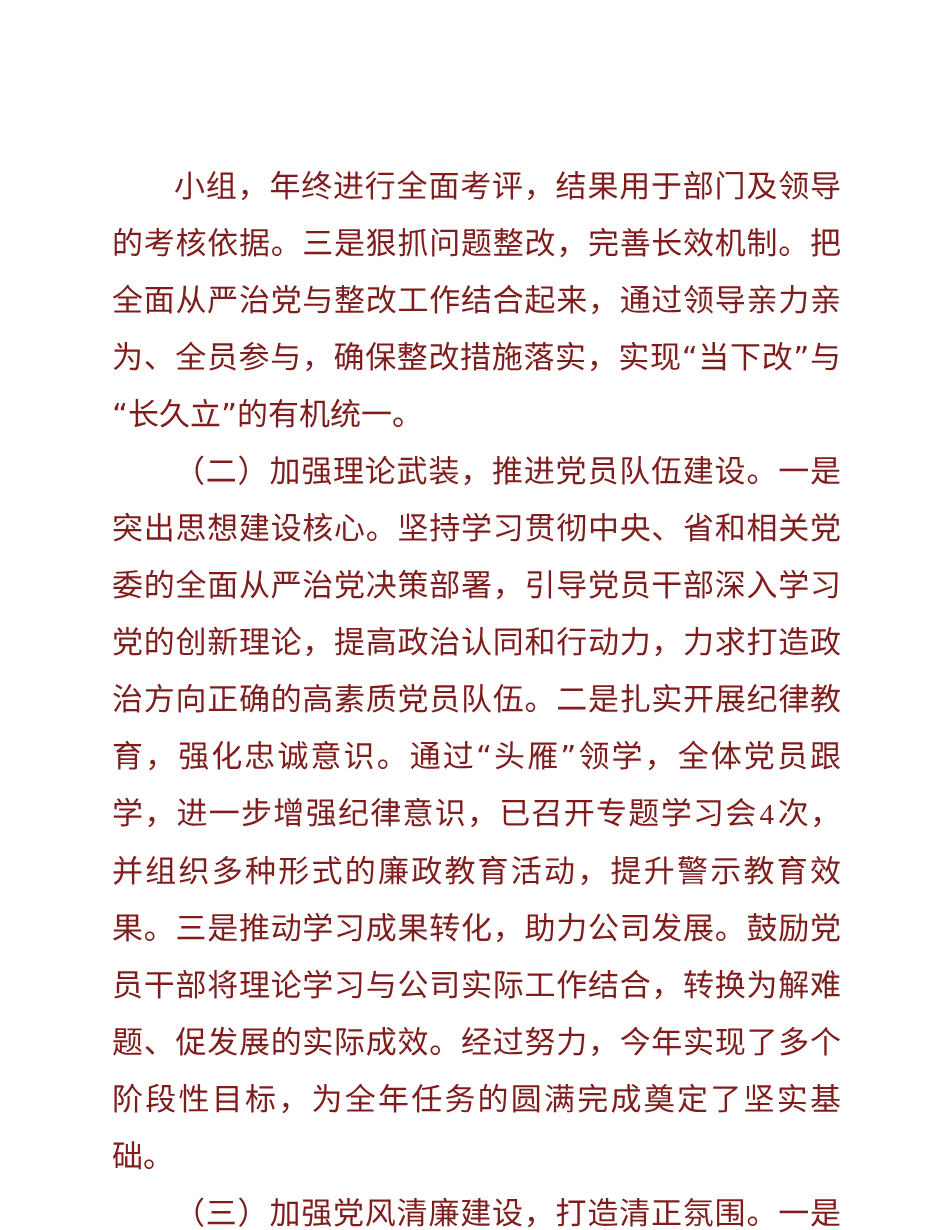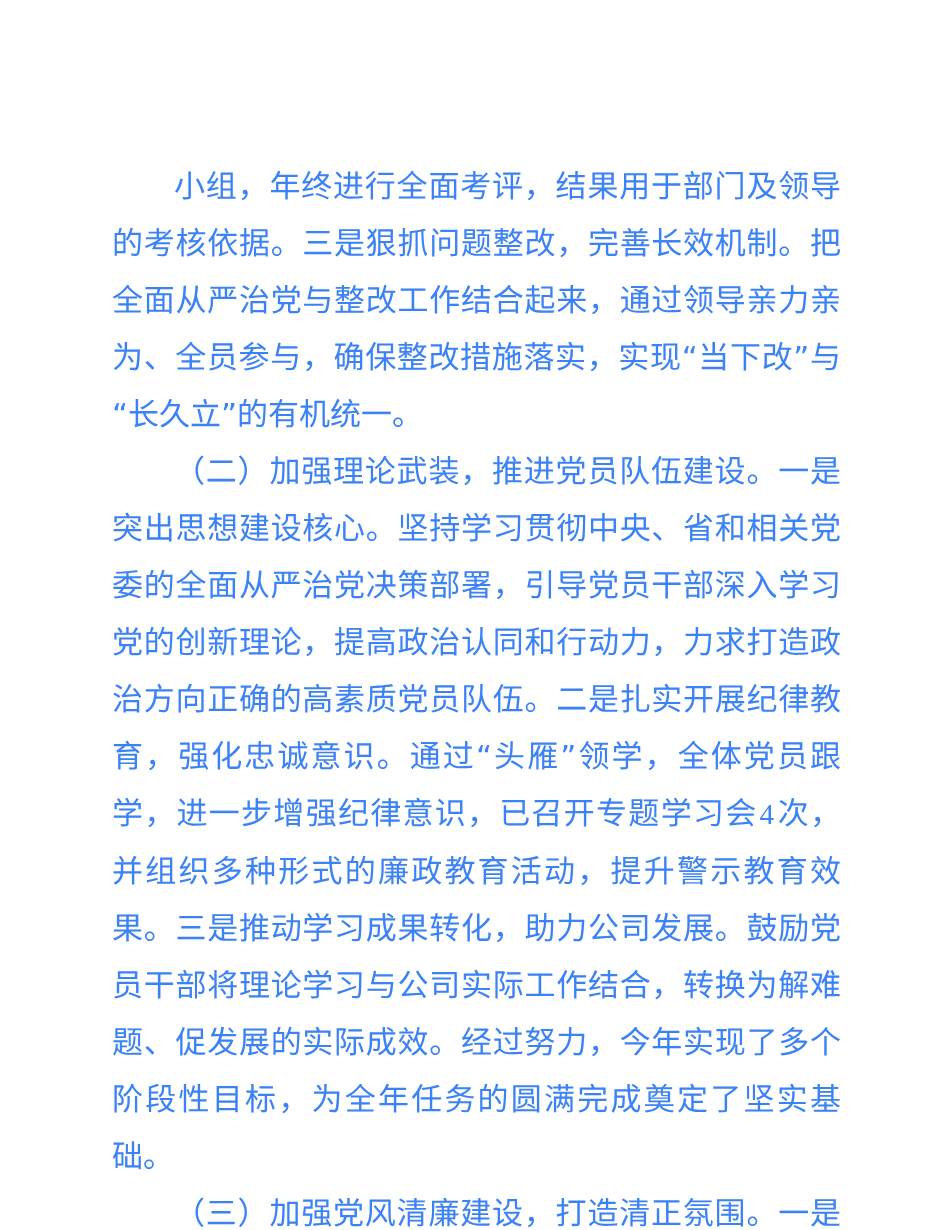--- a/index.html
+++ b/index.html
@@ -25,21 +25,21 @@
     position: absolute;
     left: 112px;
     top: 158px;
     width: 729px;
   }
   .para {
     margin: 0;
     padding: 0;
     font-size: 31px;
     line-height: 57px;
-    color: #3b82f6;
+    color: #7f1d1d;
     text-align: justify;
     text-justify: inter-ideograph;
     text-indent: 62px;
     letter-spacing: 0;
     font-weight: 400;
     word-break: break-all;
     -webkit-font-smoothing: antialiased;
   }
   
   .num {

